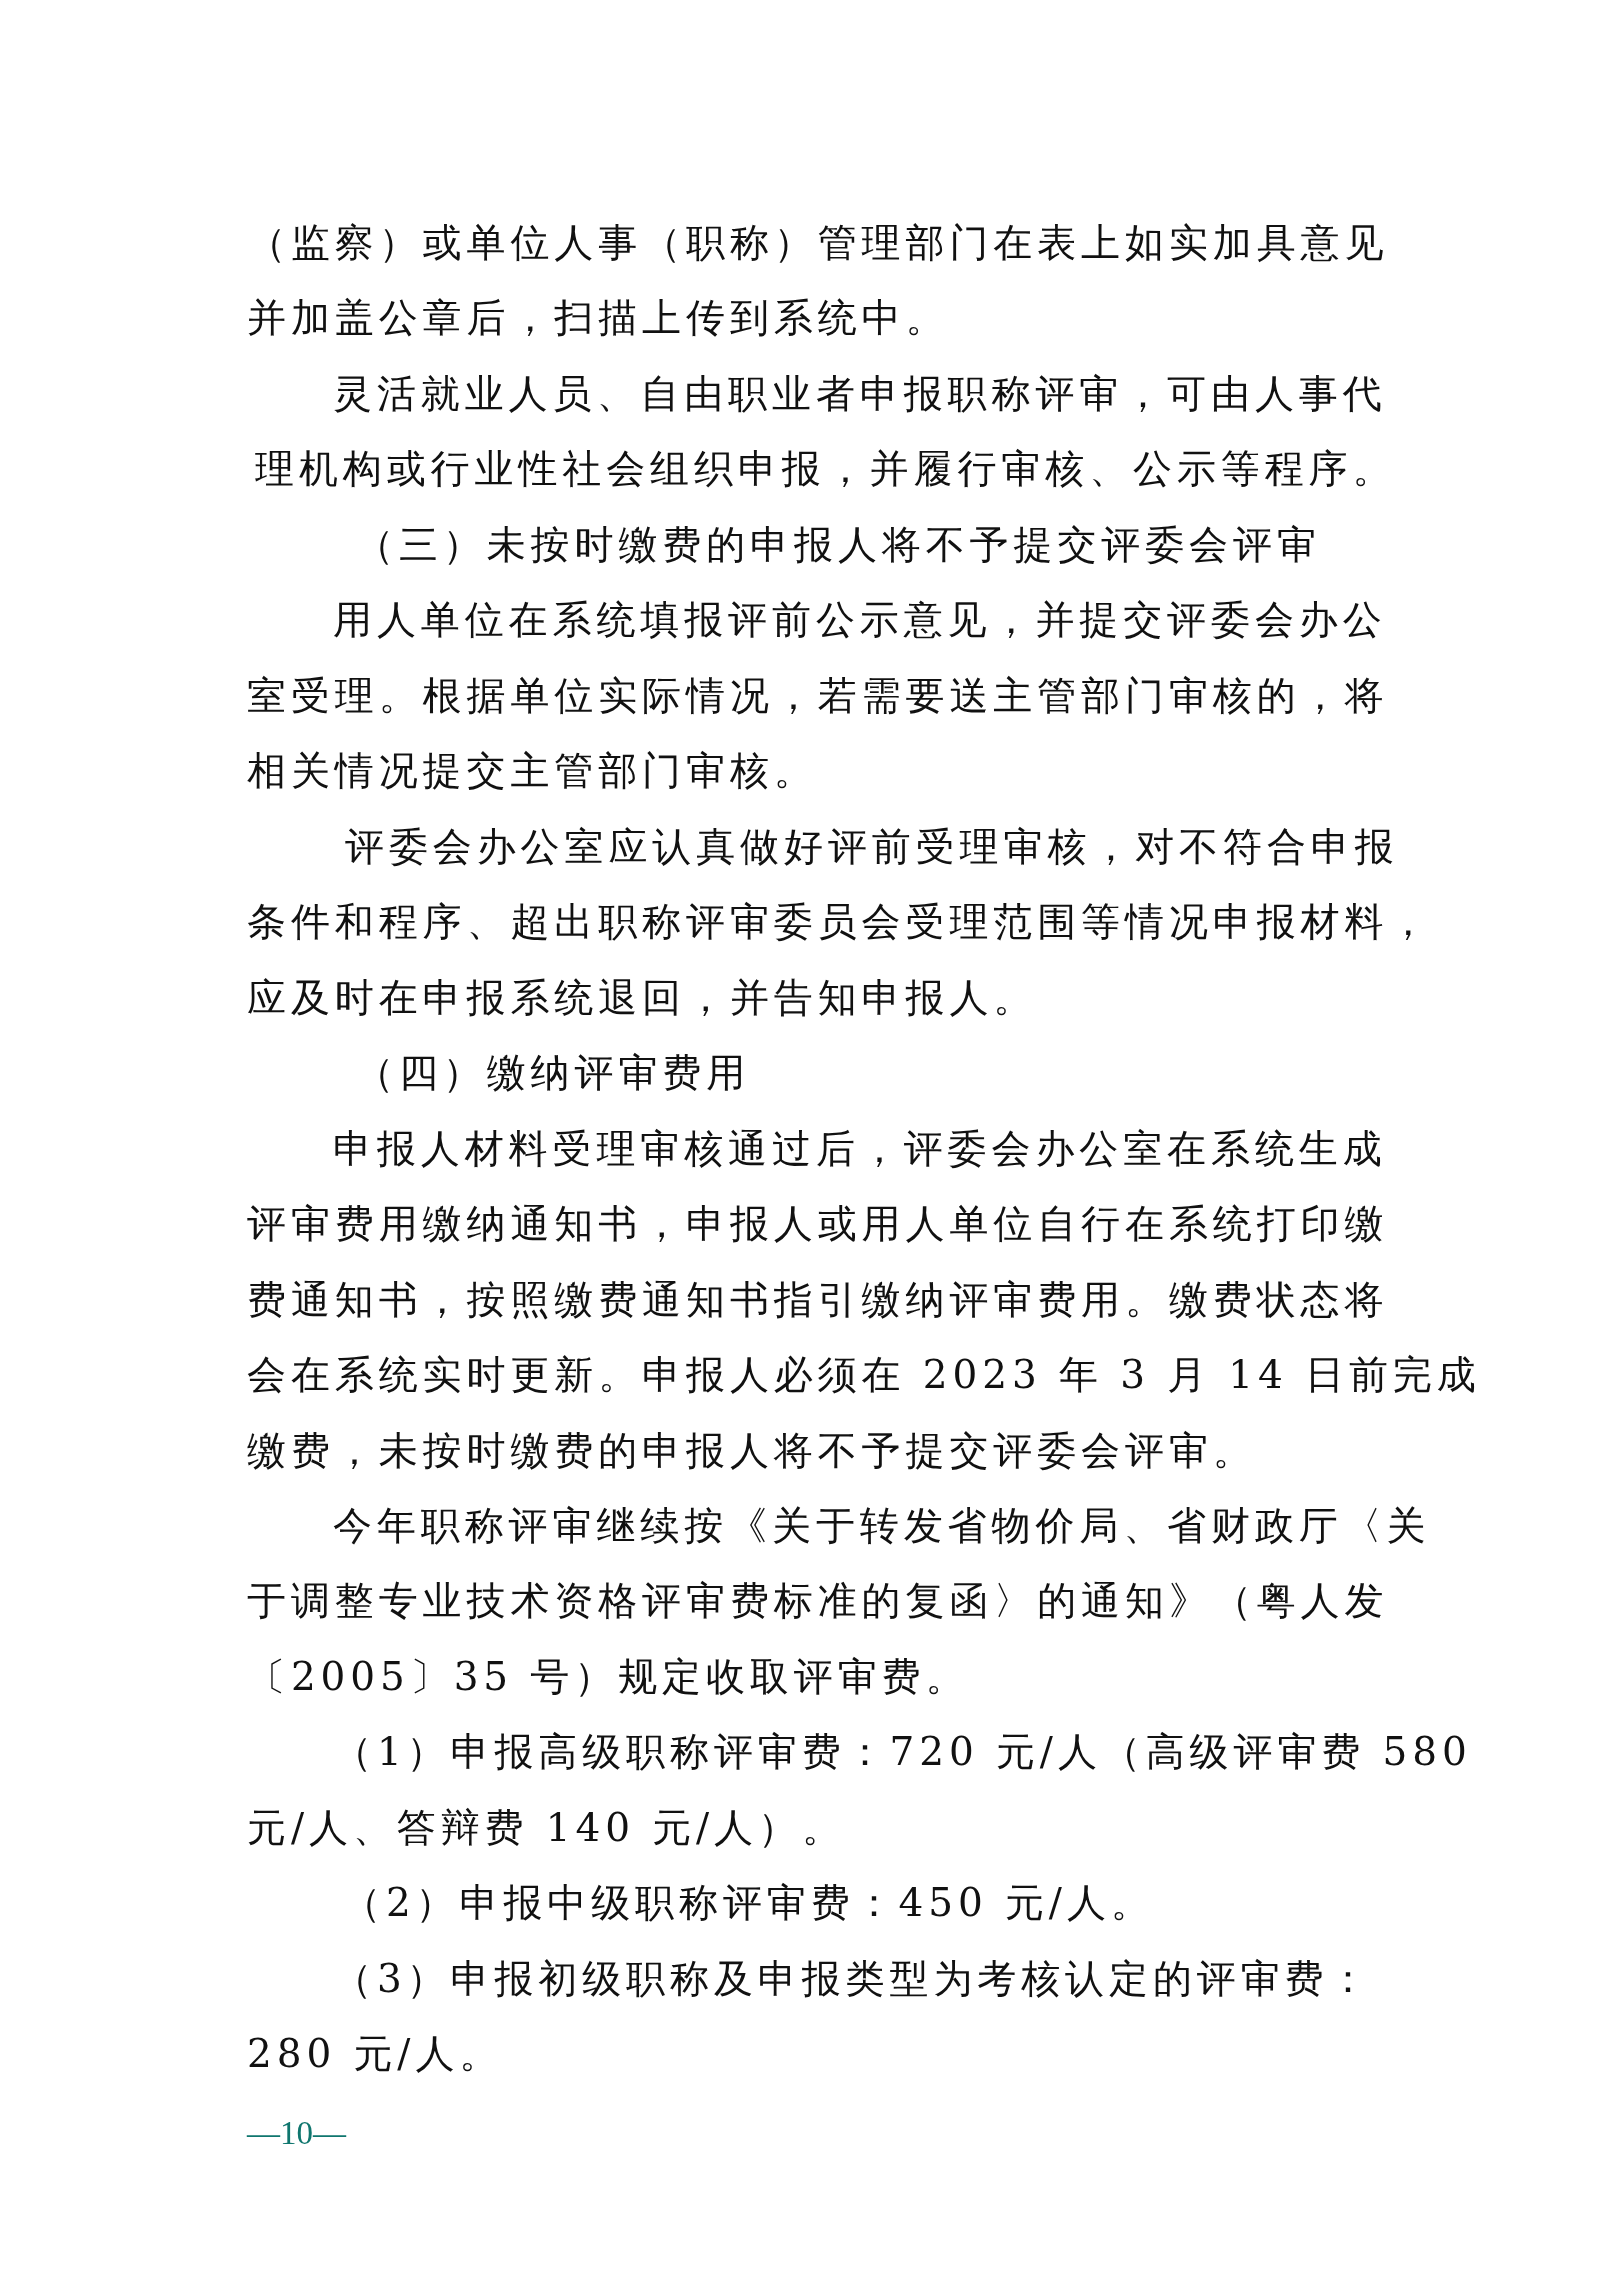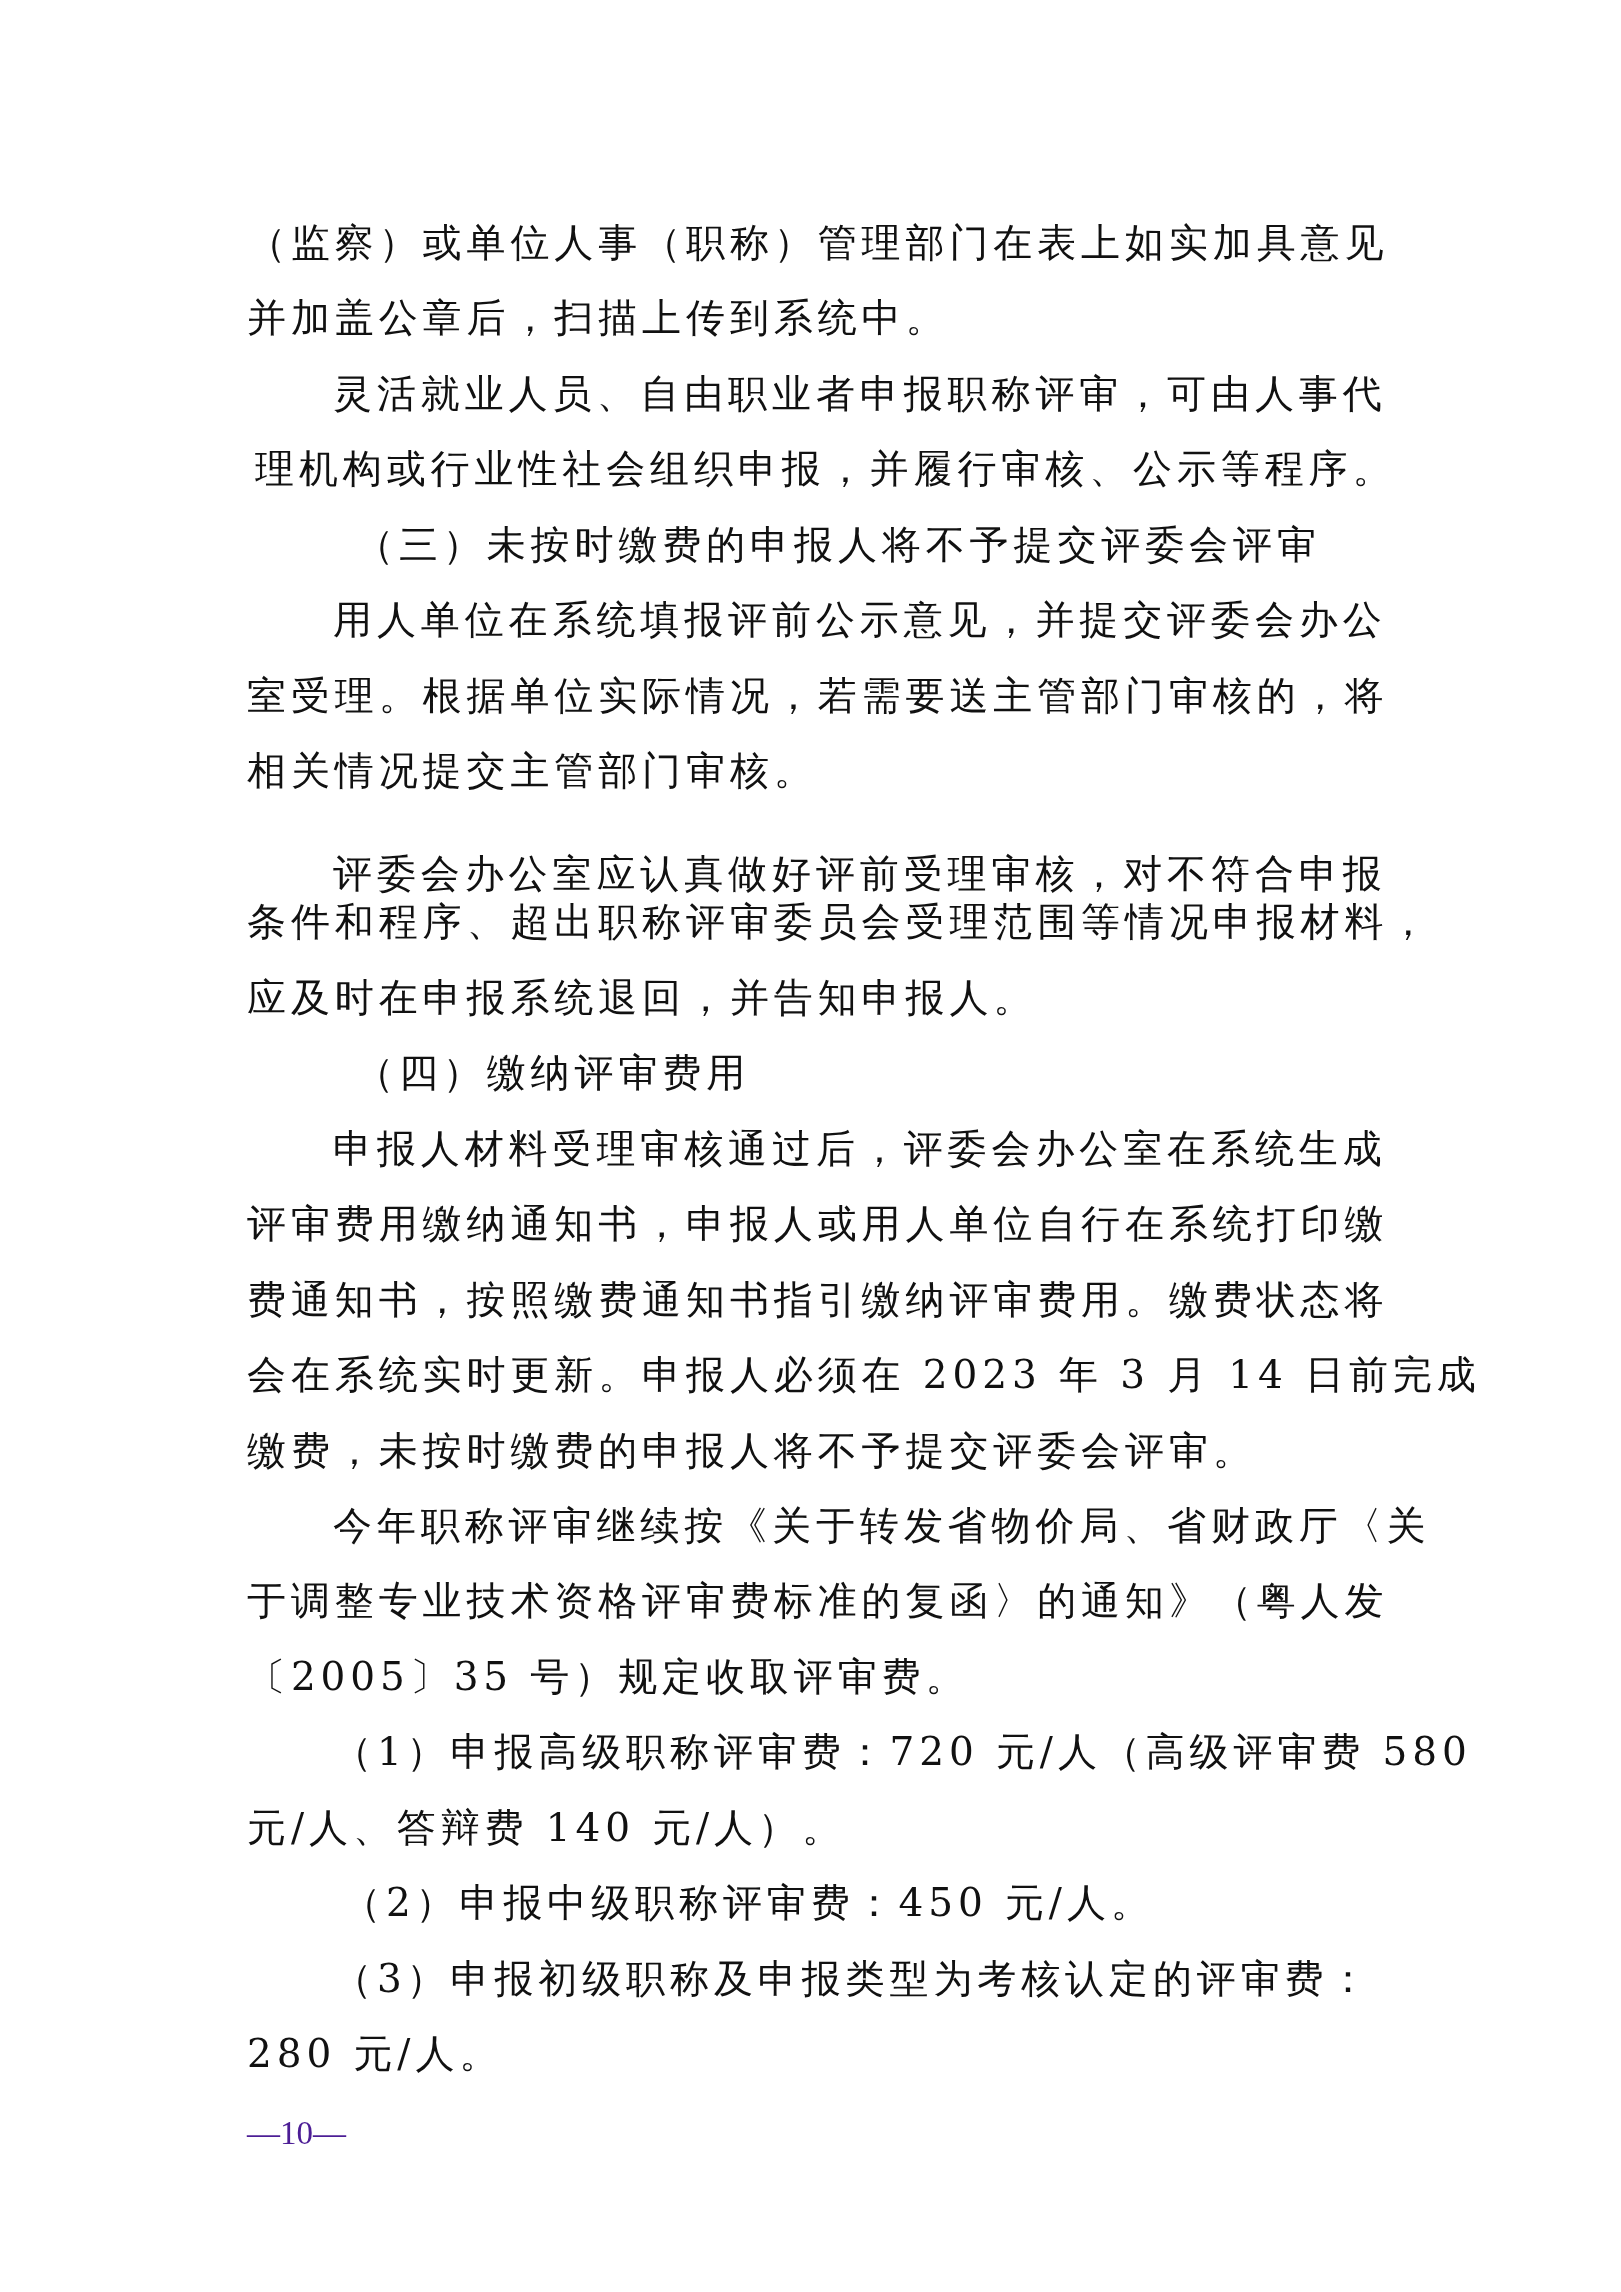--- a/index.html
+++ b/index.html
@@ -40,21 +40,21 @@
     }
     .indent { left: 86px; }
     .heading { left: 108px; }
     .footer {
       position: absolute;
       left: 247px;
       top: 2112px;
       font-family: "Liberation Serif", "DejaVu Serif", serif;
       font-size: 33px;
       line-height: 43px;
-      color: #4c1d95;
+      color: #0f766e;
       white-space: nowrap;
     }
   </style>
 </head>
 <body>
 
 <div class="page">
   <div class="content">
 
     <div class="line" style="top:0px;">（监察）或单位人事（职称）管理部门在表上如实加具意见</div>
@@ -62,21 +62,21 @@
 
     <div class="line indent" style="top:151px;">灵活就业人员、自由职业者申报职称评审，可由人事代</div>
     <div class="line" style="top:226px;margin-left:8px;">理机构或行业性社会组织申报，并履行审核、公示等程序。</div>
 
     <div class="line heading" style="top:302px;">（三）未按时缴费的申报人将不予提交评委会评审</div>
 
     <div class="line indent" style="top:377px;">用人单位在系统填报评前公示意见，并提交评委会办公</div>
     <div class="line" style="top:453px;">室受理。根据单位实际情况，若需要送主管部门审核的，将</div>
     <div class="line" style="top:528px;">相关情况提交主管部门审核。</div>
 
-    <div class="line indent" style="top:631px;">评委会办公室应认真做好评前受理审核，对不符合申报</div>
+    <div class="line indent" style="top:604px;margin-left:12px;">评委会办公室应认真做好评前受理审核，对不符合申报</div>
     <div class="line" style="top:679px;">条件和程序、超出职称评审委员会受理范围等情况申报材料，</div>
     <div class="line" style="top:755px;">应及时在申报系统退回，并告知申报人。</div>
 
     <div class="line heading" style="top:830px;">（四）缴纳评审费用</div>
 
     <div class="line indent" style="top:906px;">申报人材料受理审核通过后，评委会办公室在系统生成</div>
     <div class="line" style="top:981px;">评审费用缴纳通知书，申报人或用人单位自行在系统打印缴</div>
     <div class="line" style="top:1057px;">费通知书，按照缴费通知书指引缴纳评审费用。缴费状态将</div>
     <div class="line" style="top:1132px;">会在系统实时更新。申报人必须在 2023 年 3 月 14 日前完成</div>
     <div class="line" style="top:1208px;">缴费，未按时缴费的申报人将不予提交评委会评审。</div>

